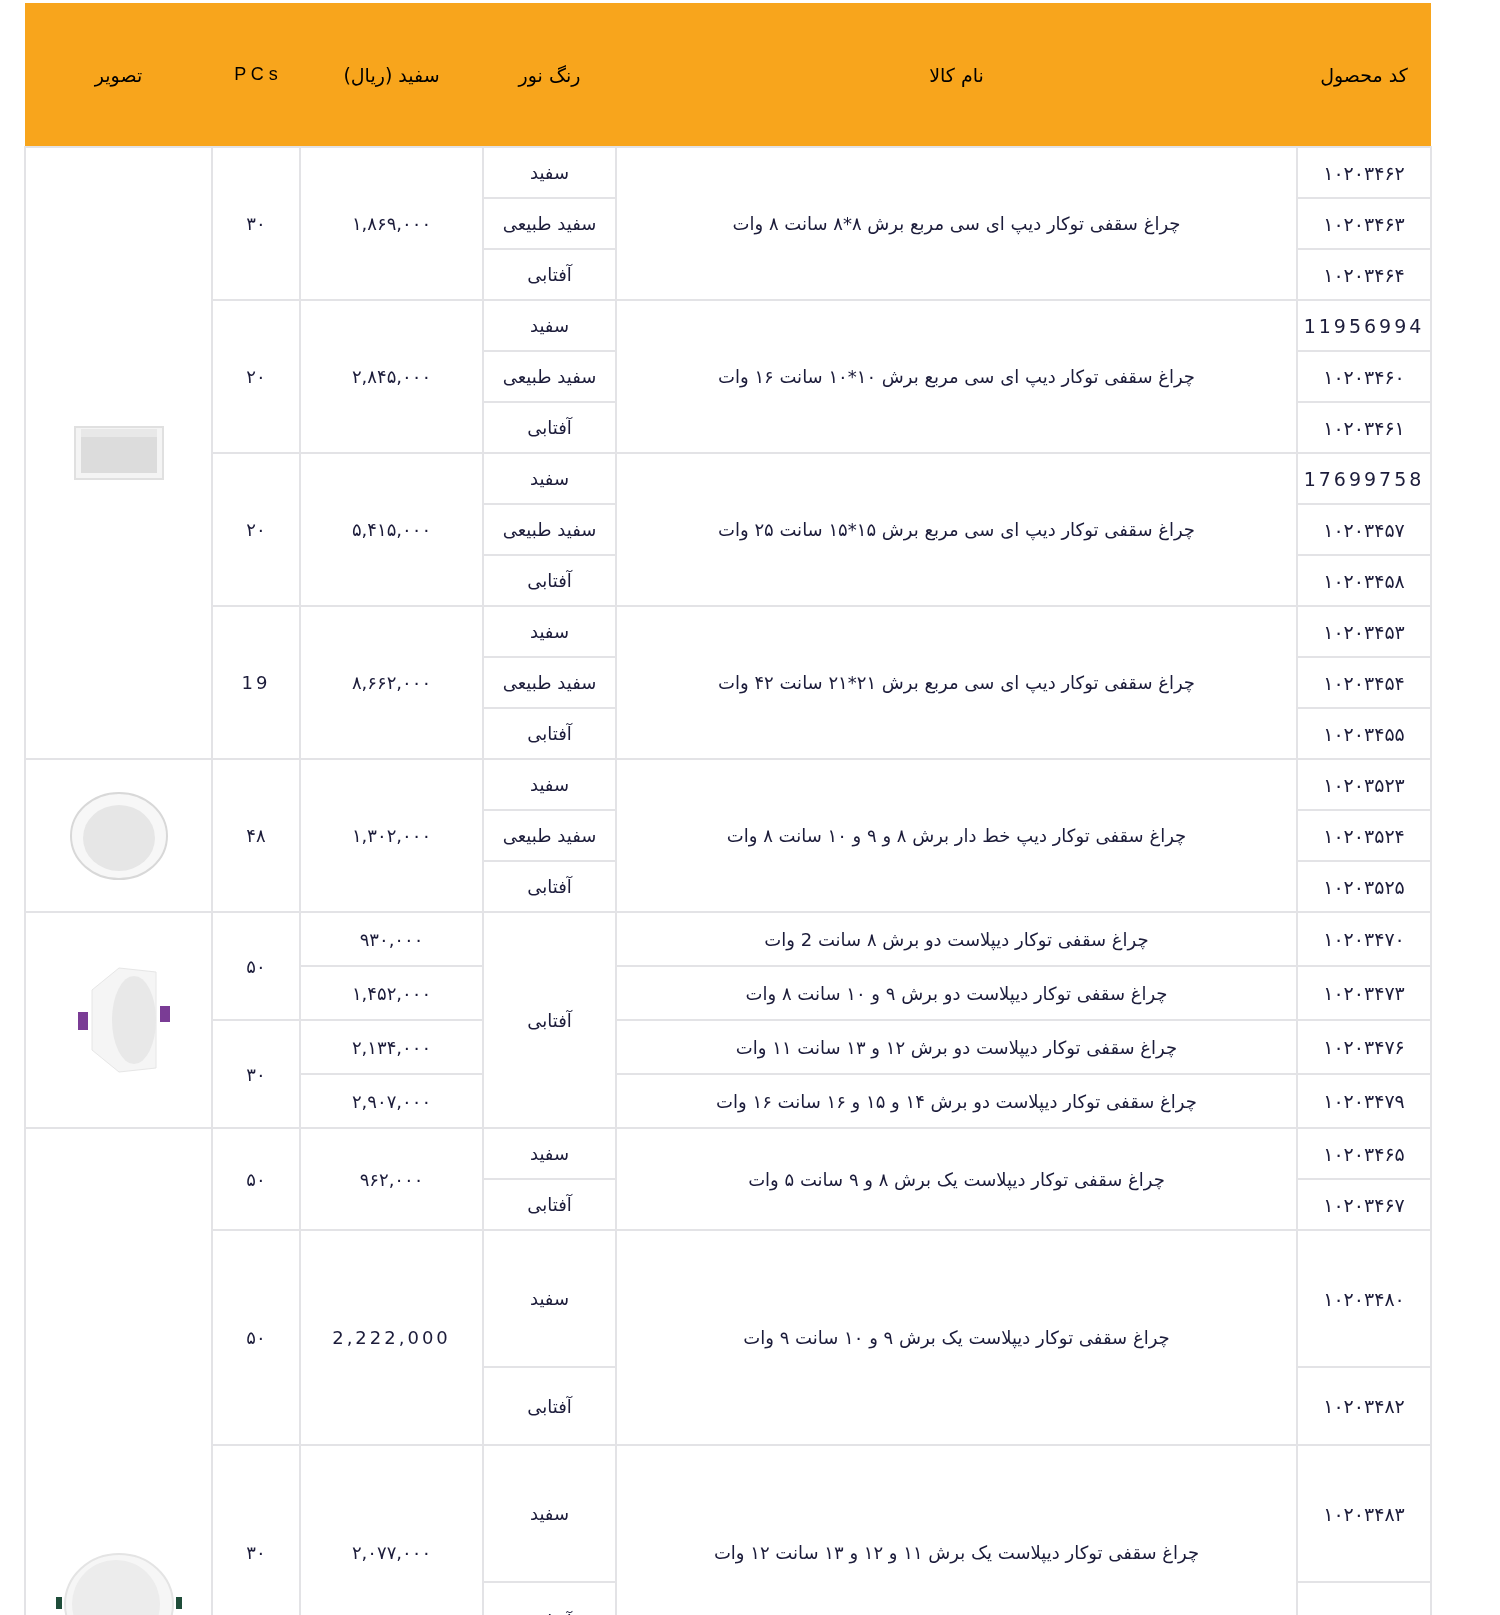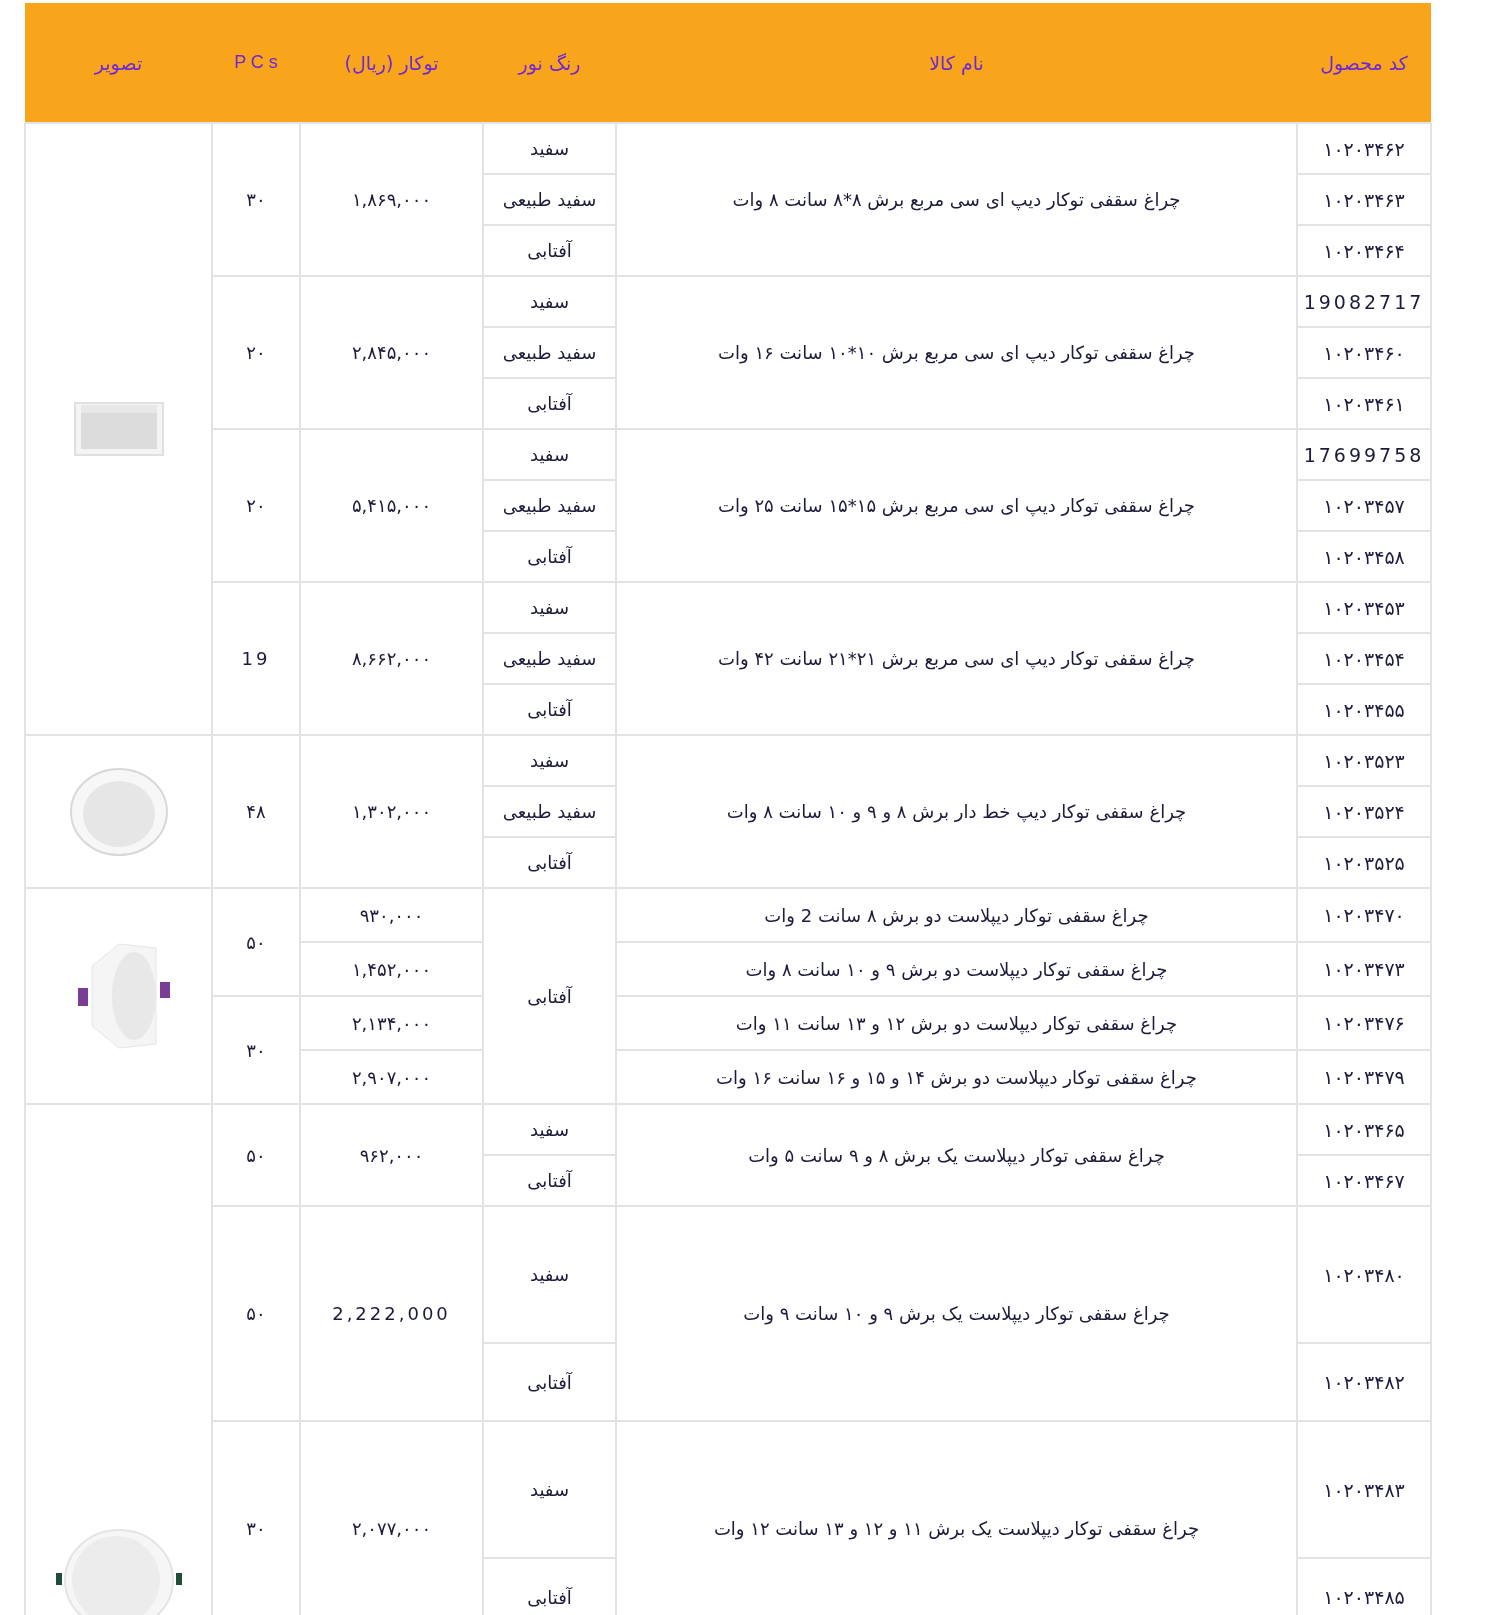--- a/index.html
+++ b/index.html
@@ -1,21 +1,21 @@
 <!DOCTYPE html>
 <html><head>
 <meta charset="utf-8">
 <style>
   html, body { margin:0; padding:0; background:#ffffff; }
   body { width:1500px; height:1615px; position:relative; overflow:hidden;
          font-family:"DejaVu Sans", sans-serif; color:#1c1c3a; }
   .table { position:absolute; left:24px; top:3px; width:1406px; }
   table { border-collapse:collapse; width:1406px; table-layout:fixed; direction:rtl; }
-  th { background:#f8a51c; color:#6d28d9; font-weight:normal; font-size:19px;
-       height:119px; text-align:center; border:none; padding:0; }
+  th { background:#f8a51c; color:#000000; font-weight:normal; font-size:19px;
+       height:119px; text-align:center; border:none; padding:12px; }
   td { border:2px solid #e3e3e6; text-align:center; padding:0; font-size:18px;
        background:#fff; vertical-align:middle; }
   td.code { font-size:19px; letter-spacing:3px;margin-left:35px; }
   td.num  { font-size:18px; letter-spacing:3px;margin-left:48px; }
   td.name { font-size:18px;margin-top:40px; }
   td.img  { background:#fff; }
   .r54 { height:54px; }
   .r53 { height:51px; }
   .r79 { height:78px; }
   .imgwrap { display:flex; align-items:center; justify-content:center; }
@@ -31,21 +31,21 @@
         <col style="width:133px">
     <col style="width:183px">
         <col style="width:88px">
         <col style="width:187px">
   </colgroup>
   <thead>
     <tr>
       <th>کد محصول</th>
       <th>نام کالا</th>
       <th>رنگ نور</th>
-      <th>توکار (ریال)</th>
+      <th>سفید (ریال)</th>
       <th style="font-family:Liberation Sans, sans-serif;font-size:18px;">P C s</th>
       <th>تصویر</th>
     </tr>
   </thead>
   <tbody>
 
     <tr class="r53">
       <td class="code">۱۰۲۰۳۴۶۲</td>
       <td class="name" rowspan="3">چراغ سقفی توکار دیپ ای سی مربع برش ۸*۸ سانت ۸ وات</td>
       <td>سفید</td>
@@ -64,21 +64,21 @@
     <tr class="r53">
       <td class="code">۱۰۲۰۳۴۶۳</td>
       <td>سفید طبیعی</td>
     </tr>
     <tr class="r53">
       <td class="code">۱۰۲۰۳۴۶۴</td>
       <td>آفتابی</td>
     </tr>
 
     <tr class="r53">
-      <td class="code">19082717</td>
+      <td class="code">11956994</td>
       <td class="name" rowspan="3">چراغ سقفی توکار دیپ ای سی مربع برش ۱۰*۱۰ سانت ۱۶ وات</td>
       <td>سفید</td>
       <td class="num" rowspan="3">۲,۸۴۵,۰۰۰</td>
       <td class="num" rowspan="3">۲۰</td>
     </tr>
     <tr class="r53">
       <td class="code">۱۰۲۰۳۴۶۰</td>
       <td>سفید طبیعی</td>
     </tr>
     <tr class="r53">

